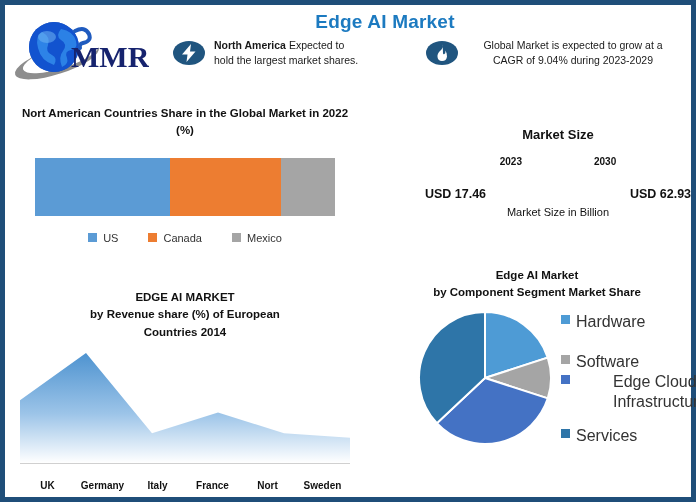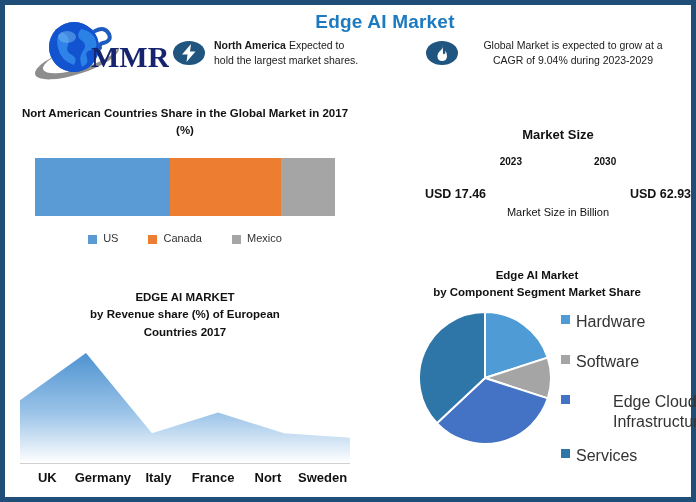--- a/index.html
+++ b/index.html
@@ -13,21 +13,21 @@
     position:relative;
     width:696px;height:502px;
     box-sizing:border-box;
     border:5px solid #1F4E79;
     background:#ffffff;
   }
   .abs{position:absolute;}
 
   
   #header{left:0;top:0;width:686px;height:88px;}
-  #logo{left:24px;top:10px;width:140px;height:72px;}
+  #logo{left:4px;top:10px;width:140px;height:72px;}
   #logo svg{display:block;}
 
   #title{
     left:250px;top:6px;width:260px;
     text-align:center;
     font-size:19px;font-weight:bold;color:#1C7AC0;
     letter-spacing:.2px;
   }
 
   .badge-row{display:flex;align-items:flex-start;}
@@ -53,33 +53,33 @@
   }
   #bar-wrap{
     position:relative;margin:18px auto 0 auto;
     width:300px;height:58px;display:flex;
   }
   #bar-wrap > div{height:100%;}
   #bar-legend{
     margin-top:16px;display:flex;justify-content:center;gap:30px;
     font-size:11px;color:#333;
   }
-  #bar-legend .li{display:flex;align-items:flex-end;gap:6px;}
+  #bar-legend .li{display:flex;align-items:center;gap:6px;}
   .sw{width:9px;height:9px;display:inline-block;}
 
   
   #area-block{left:8px;top:284px;width:344px;height:205px;}
   #area-wrap{position:relative;width:330px;height:110px;margin:12px auto 0 auto;}
   #area-wrap svg{display:block;}
   #area-axis{
     width:330px;margin:0 auto;border-top:1px solid #d0d0d0;
   }
   #area-labels{
-    display:flex;width:330px;margin:6px auto 0 auto;
-    font-size:13px;font-weight:bold;color:#111;
+    display:flex;width:330px;margin:16px auto 0 auto;
+    font-size:10px;font-weight:bold;color:#111;
   }
   #area-labels span{flex:1;text-align:center;}
 
   
   #ms-block{left:403px;top:122px;width:300px;height:120px;text-align:center;}
   #ms-head{font-size:13px;font-weight:bold;color:#111;}
   #ms-years{display:flex;justify-content:center;gap:72px;margin-top:14px;}
   #ms-years span{font-size:10px;font-weight:bold;color:#111;}
   #ms-vals{display:flex;justify-content:space-between;gap:30px;margin-top:20px;}
   #ms-vals span{font-size:12.5px;font-weight:bold;color:#111;width:95px;}
@@ -135,21 +135,21 @@
         <svg width="34" height="26" viewBox="0 0 34 26">
           <ellipse cx="17" cy="13" rx="16" ry="12" fill="#20557F"></ellipse>
           <path d="M17 4 q1.5 4 -1.5 6.5 q-3.5 3 -3 6.5 q0.5 4 4.5 4 q4.5 0 5 -4.5 q0.4 -3.6 -2 -6 q1 2.6 -0.6 3.6 q-1.4 0.8 -1.4 -1.4 q0 -4 -1 -8.7 z" fill="#ffffff"></path>
         </svg>
       </span>
       <span class="txt">Global Market is expected to grow at a CAGR of 9.04% during 2023-2029</span>
     </div>
   </div>
 
   <div class="abs" id="bar-block">
-    <div class="chart-title">Nort American Countries Share in the Global Market in 2017 (%)</div>
+    <div class="chart-title">Nort American Countries Share in the Global Market in 2022 (%)</div>
 
     <div id="bar-wrap">
       <div style="flex:45;background:#5B9BD5;"></div>
       <div style="flex:37;background:#ED7D31;"></div>
       <div style="flex:18;background:#A5A5A5;"></div>
     </div>
 
     <div id="bar-legend">
       <span class="li">
         <i class="sw" style="background:#5B9BD5;"></i>
@@ -163,21 +163,21 @@
         <i class="sw" style="background:#A5A5A5;"></i>
         <span>Mexico</span>
       </span>
     </div>
   </div>
 
   <div class="abs" id="area-block">
     <div class="chart-title">
       <div>EDGE AI MARKET</div>
       <div>by Revenue share (%) of European</div>
-      <div>Countries 2017</div>
+      <div>Countries 2014</div>
     </div>
 
     <div id="area-wrap">
       <svg width="330" height="110" viewBox="0 0 330 110" preserveAspectRatio="none">
         <defs>
           <linearGradient id="areaGrad" x1="0" y1="0" x2="0" y2="1">
             <stop offset="0%" stop-color="#4E93D0"></stop>
             <stop offset="55%" stop-color="#9CC4E8"></stop>
             <stop offset="100%" stop-color="#ffffff"></stop>
           </linearGradient>
@@ -222,21 +222,21 @@
           <path d="M68,68 L130.77,47.60 A66,66 0 0,1 130.77,88.40 Z" fill="#A5A5A5" stroke="#ffffff" stroke-width="2"></path>
           <path d="M68,68 L130.77,88.40 A66,66 0 0,1 19.89,113.18 Z" fill="#4472C4" stroke="#ffffff" stroke-width="2"></path>
           <path d="M68,68 L19.89,113.18 A66,66 0 0,1 68.00,2.00 Z" fill="#2E75A8" stroke="#ffffff" stroke-width="2"></path>
         </svg>
 
       <div id="pie-legend">
         <div class="li" style="margin-bottom:20px;">
           <i class="sw" style="background:#4E9BD5;"></i>
           <span>Hardware</span>
         </div>
-        <div class="li" style="margin-bottom:20px;">
+        <div class="li" style="">
           <i class="sw" style="background:#A5A5A5;"></i>
           <span>Software</span>
         </div>
         <div class="li" style="margin-bottom:14px;gap:43px;">
           <i class="sw" style="background:#4472C4;"></i>
           <span>Edge Cloud Infrastructure</span>
         </div>
         <div class="li">
           <i class="sw" style="background:#2E75A8;"></i>
           <span>Services</span>

